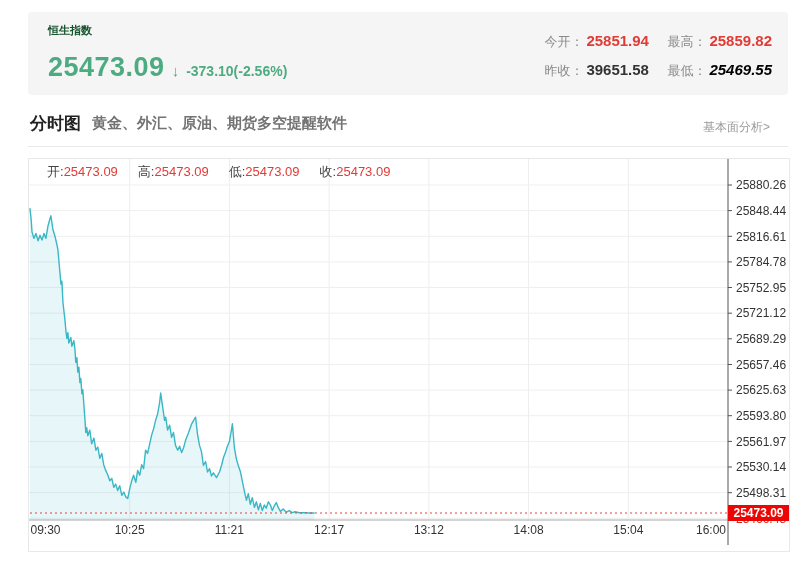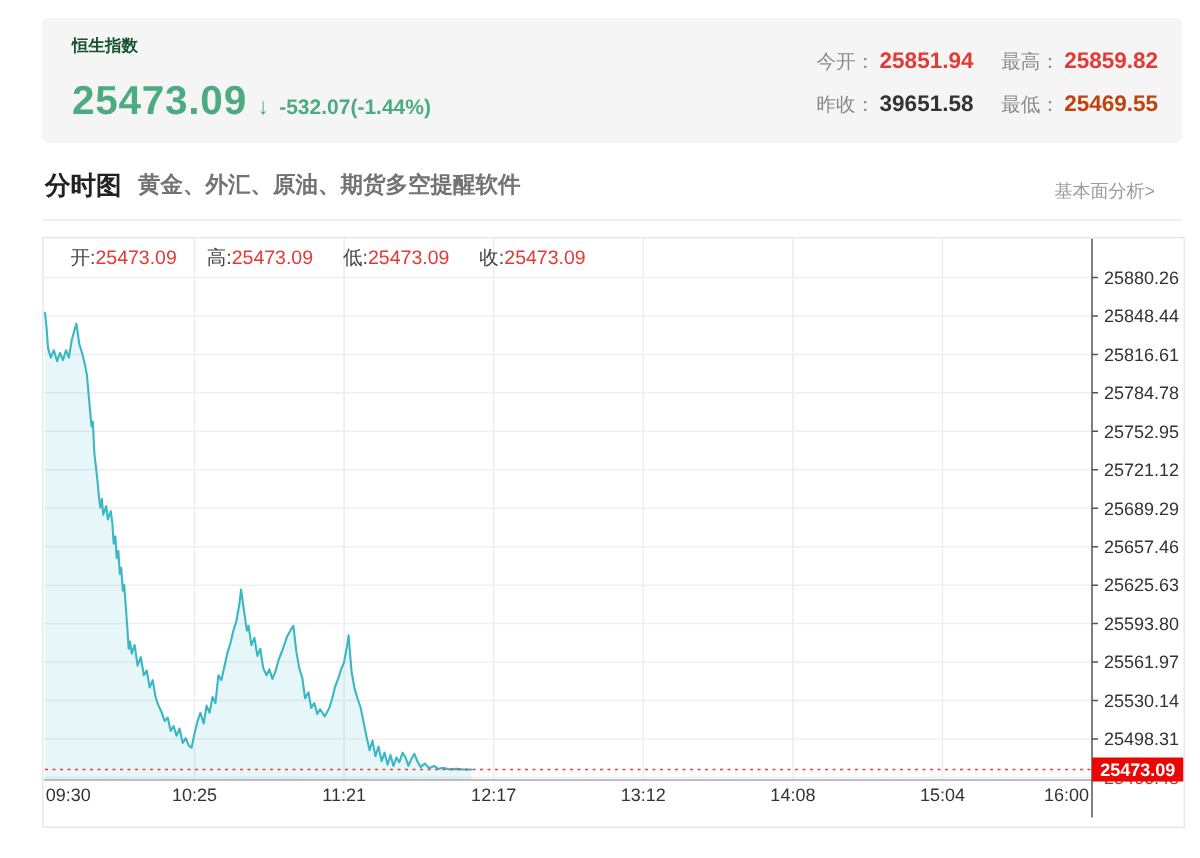--- a/index.html
+++ b/index.html
@@ -16,21 +16,21 @@
   .price{font-size:27px;font-weight:bold;color:#4cab80;letter-spacing:.5px;}
   .arrow{font-size:15px;color:#4cab80;font-weight:bold;}
   .change{font-size:14px;font-weight:bold;color:#4cab80;}
   .hc-right{position:absolute;right:16px;top:13px;text-align:right;}
   .stat-row{height:29px;line-height:32px;white-space:nowrap;}
   .stat{margin-left:14px;}
   .sl{font-size:13px;color:#8a8a8a;}
   .sv{font-size:15px;font-weight:bold;margin-left:3px;}
   .sv.red{color:#e23b36;}
   .sv.dark{color:#333;}
-  .sv.green{color:#c2410c;}
+  .sv.green{color:#000000;font-style:italic;}
   
   .sec-title{position:absolute;left:30px;top:112px;font-size:17px;font-weight:bold;color:#222;font-family:Liberation Serif, serif;}
   .sec-ad{position:absolute;left:92px;top:114px;font-size:15px;font-weight:bold;color:#737373;cursor:pointer;text-decoration:none;}
   .sec-right{position:absolute;right:30px;top:119px;font-size:12px;color:#9b9b9b;cursor:pointer;text-decoration:none;}
   .divider{position:absolute;left:28px;top:146px;width:760px;height:1px;background:#e9e9e9;}
   
   .chart-box{position:absolute;left:28px;top:158px;width:760px;height:392px;border:1px solid #e8e8e8;background:#fff;}
   .ohlc-row{position:absolute;left:18px;top:4px;display:flex;gap:20px;font-size:13px;z-index:2;}
   .ohlc-pair{white-space:nowrap;}
   .ol{color:#444;}
@@ -39,21 +39,21 @@
   .plot svg{display:block;}
 </style>
 </head>
 <body>
 
 <div class="header-card">
   <span class="idx-name">恒生指数</span>
   <div class="price-row">
     <span class="price">25473.09</span>
     <span class="arrow">↓</span>
-    <span class="change">-532.07(-1.44%)</span>
+    <span class="change">-373.10(-2.56%)</span>
   </div>
   <div class="hc-right">
     <div class="stat-row">
       <span class="stat"><span class="sl">今开：</span><span class="sv red">25851.94</span></span>
       <span class="stat"><span class="sl">最高：</span><span class="sv red">25859.82</span></span>
     </div>
     <div class="stat-row">
       <span class="stat"><span class="sl">昨收：</span><span class="sv dark">39651.58</span></span>
       <span class="stat"><span class="sl">最低：</span><span class="sv green">25469.55</span></span>
     </div>

